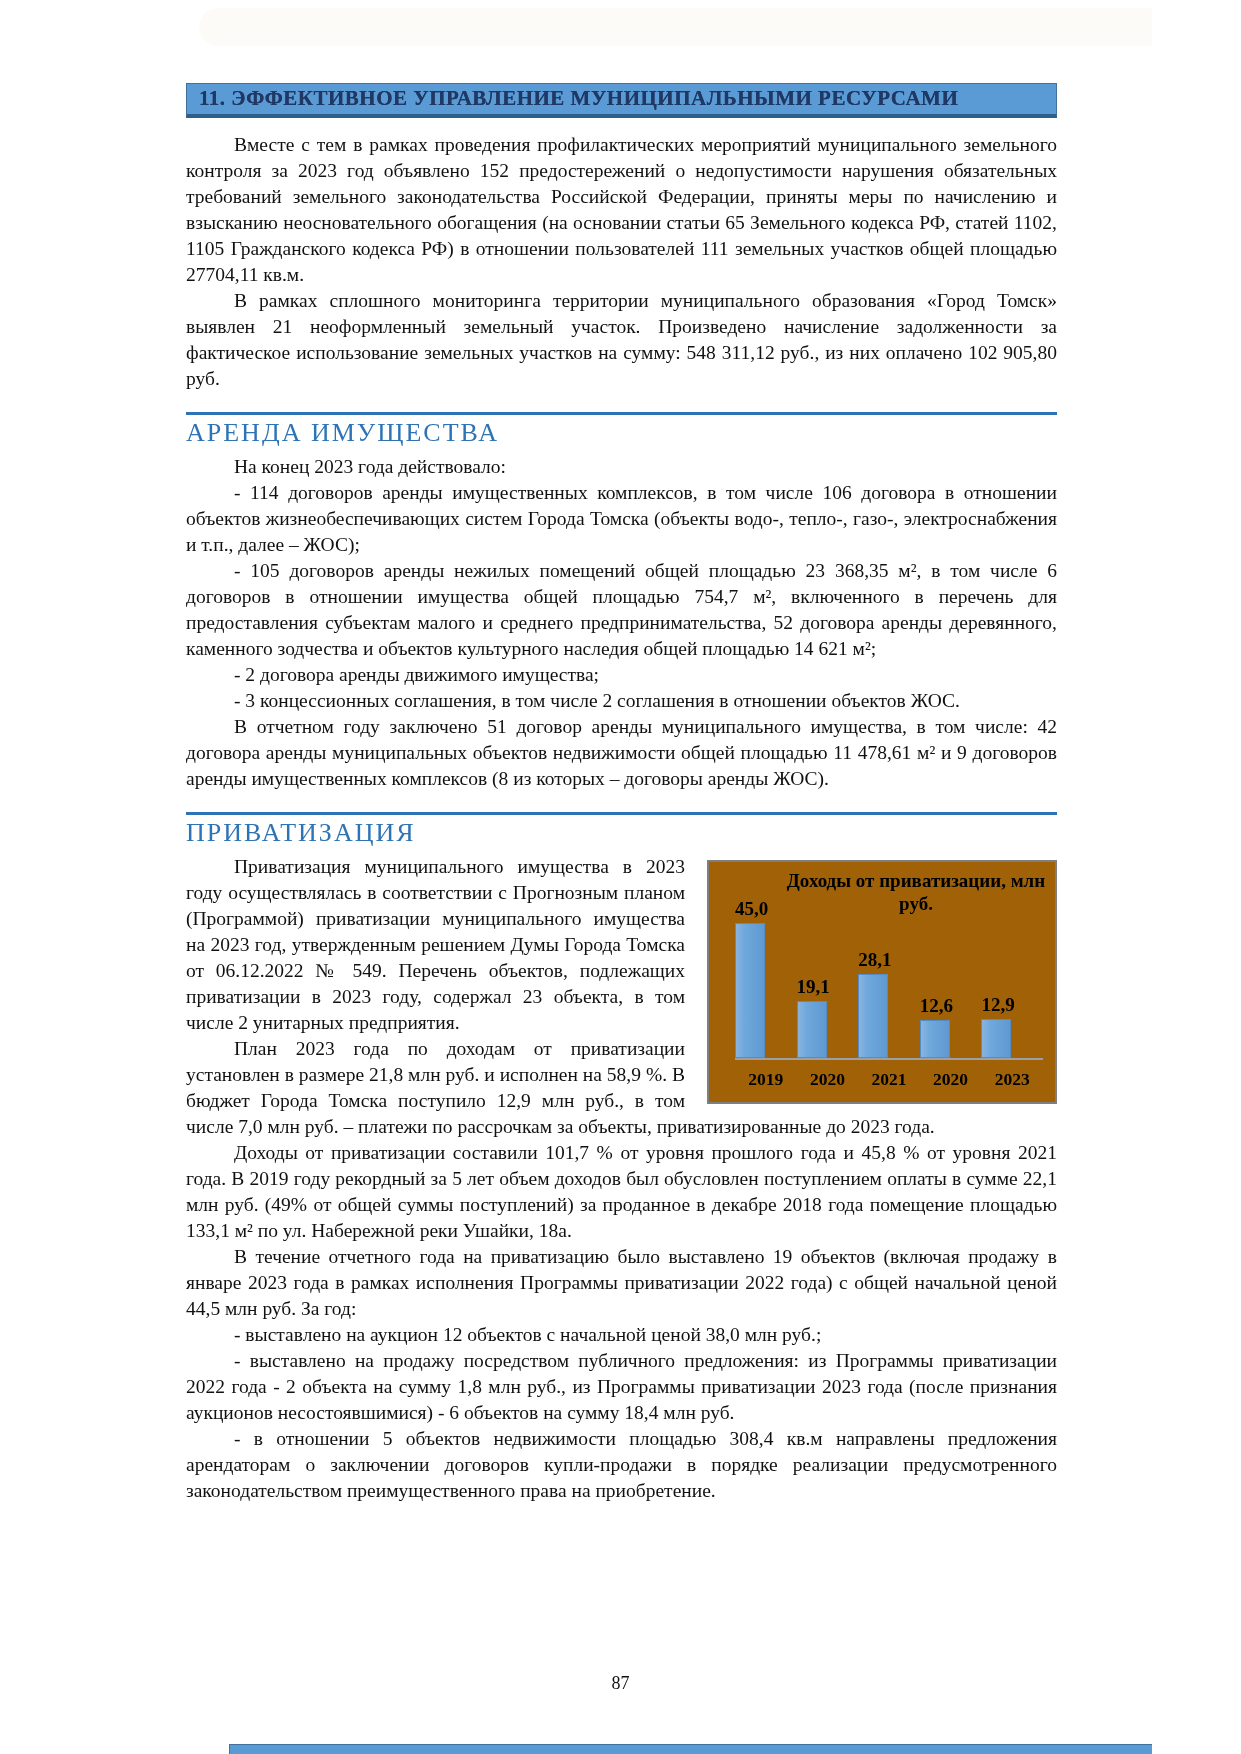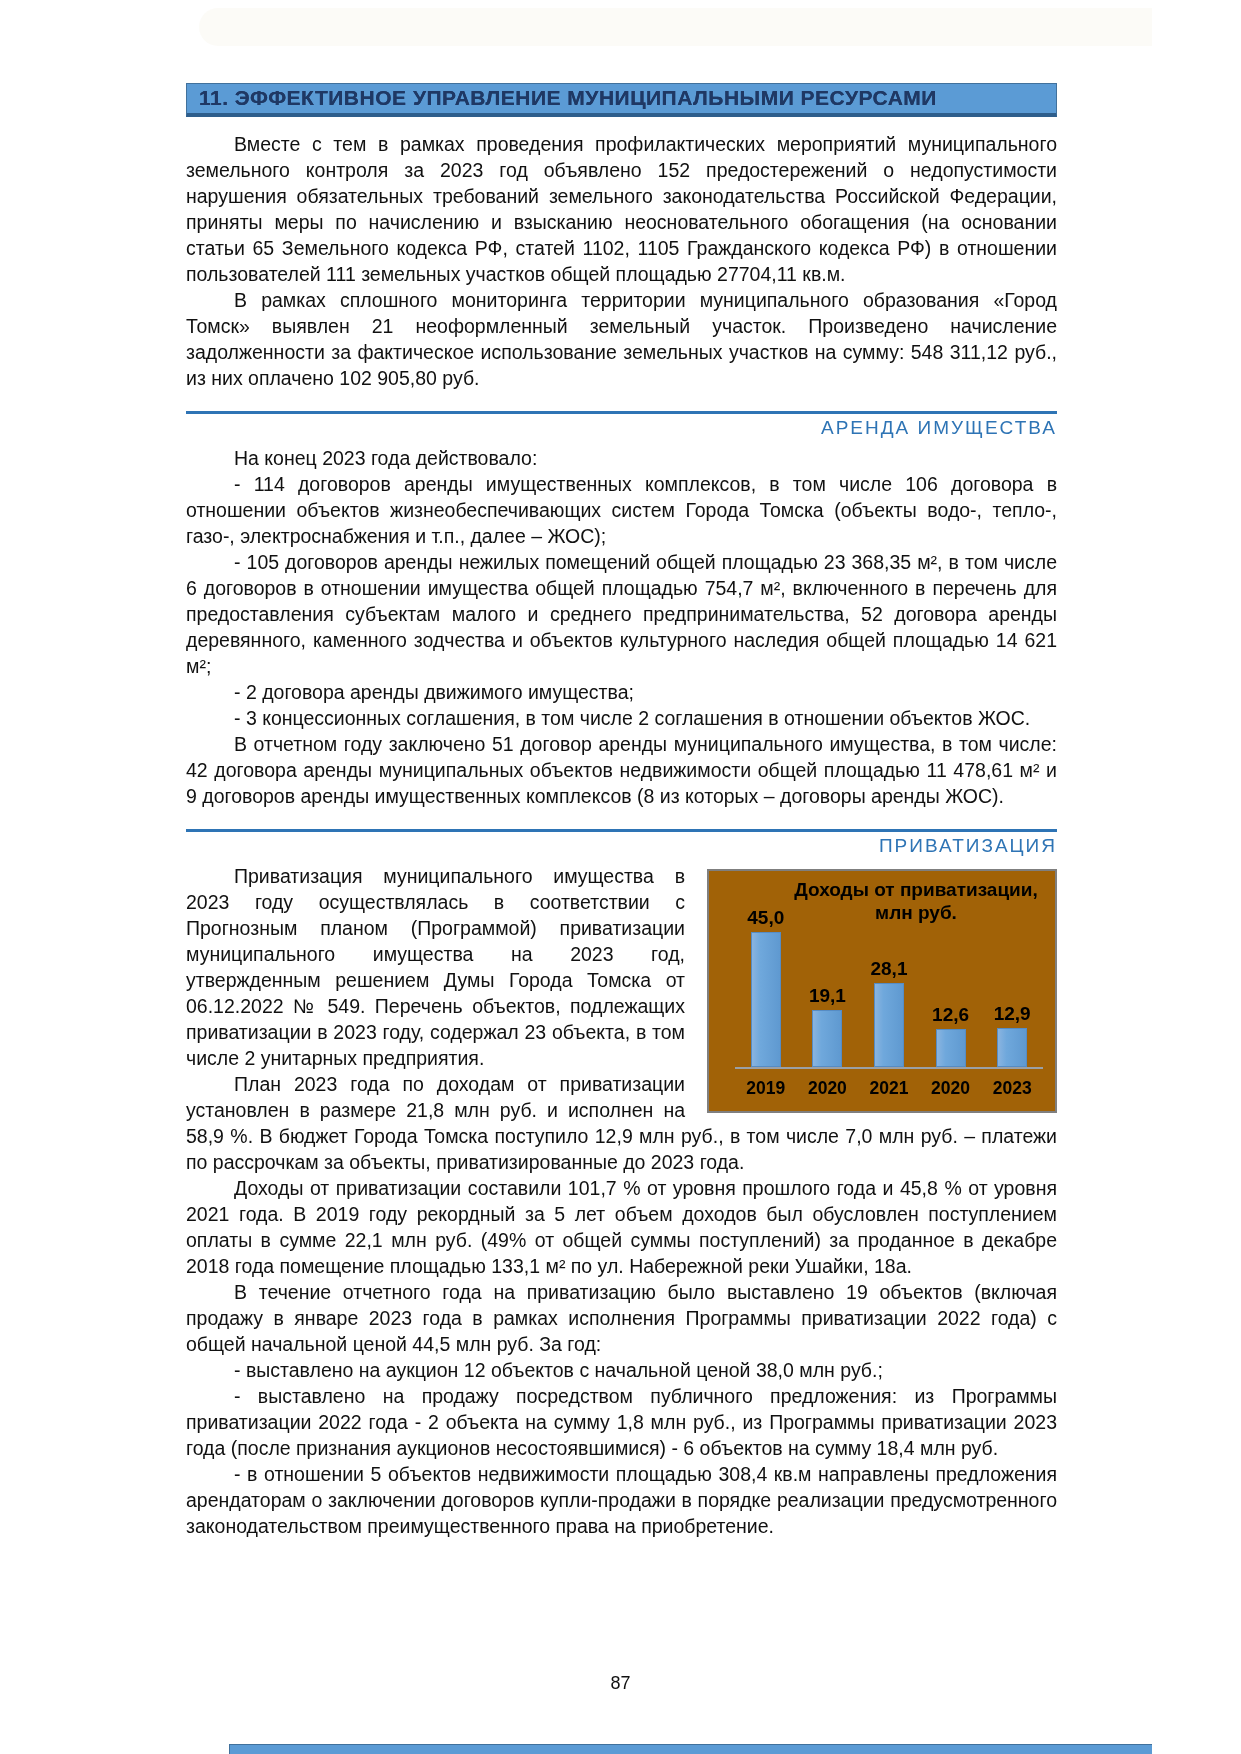--- a/index.html
+++ b/index.html
@@ -1,21 +1,21 @@
 <!DOCTYPE html>
 <html lang="ru"><head>
 <meta charset="utf-8">
 <style>
   html,body{margin:0;padding:0;background:#ffffff;}
   .page{
     position:relative;
     width:1063px;height:1754px;
     margin:0 auto;
     background:#ffffff;
-    font-family:Liberation Sans, sans-serif;
+    font-family:Liberation Serif, serif;
     color:#111111;
     overflow:hidden;
   }
   .scan-artifact{
     position:absolute;top:8px;left:110px;width:1020px;height:38px;
     background:#faf7f0;border-radius:30px;opacity:.55;
   }
   .content{
     position:relative;
     padding:83px 95px 0 97px;
@@ -42,25 +42,24 @@
     text-align:justify;
     text-indent:48px;
   }
   .section-rule{
     border:none;
     border-top:3px solid #2e74b5;
     margin:20px 0 3px 0;
   }
   .section-heading{
     color:#2e74b5;
-    font-size:19px;
+    font-size:26px;
     font-weight:normal;
     letter-spacing:2px;
     margin:0 0 6px 0;
-    text-align:right;
   }
   
   .privat-flow{overflow:visible;}
   .chart-box{
     float:right;
     width:346px;height:240px;
     margin:6px 0 8px 22px;
     border:2px solid #7f7f7f;
     position:relative;
     background:#a16207;
@@ -73,21 +72,21 @@
     line-height:1.2;
     color:#000000;
   }
   .chart-plot{
     position:absolute;left:26px;right:12px;bottom:42px;height:152px;
     border-bottom:2px solid #9aa0a6;
     display:flex;justify-content:space-between;align-items:flex-end;
   }
   .chart-col{
     flex:1;
-    display:flex;flex-direction:column;align-items:center;justify-content:flex-end;
+    display:flex;flex-direction:column;align-items:flex-start;justify-content:flex-end;
   }
   .bar-value{
     font-weight:bold;font-size:19px;margin-bottom:3px;white-space:nowrap;color:#000;
   }
   .bar{
     width:30px;
     background:linear-gradient(to right,#8ab4e0,#6fa8dc 30%,#5f99d0);
     border:1px solid #568cc4;
     box-sizing:border-box;
   }

